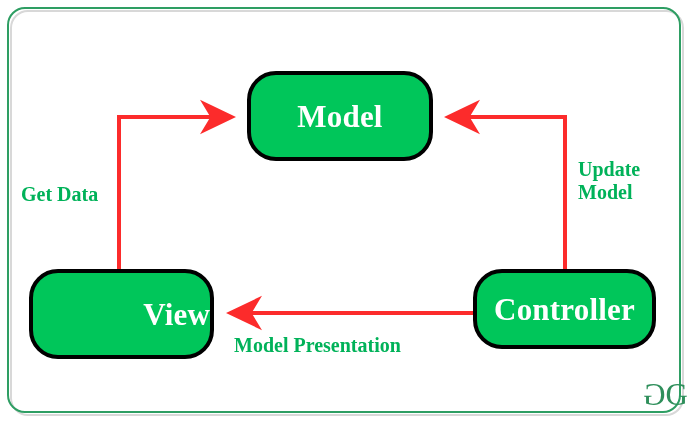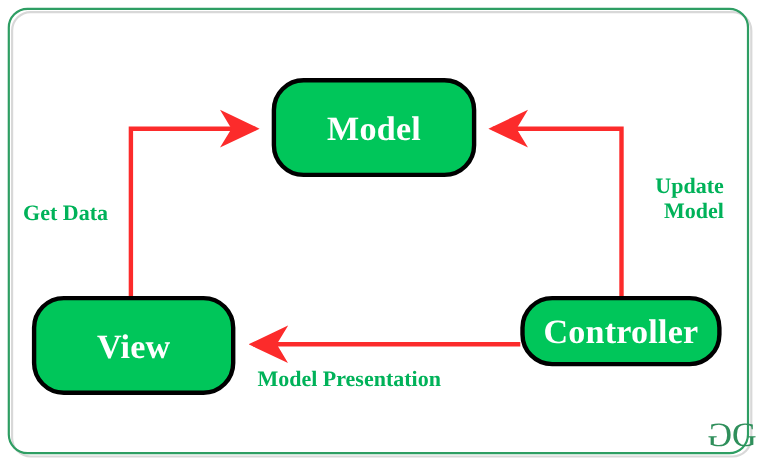--- a/index.html
+++ b/index.html
@@ -76,26 +76,27 @@
     left: 247px;
     top: 71px;
     width: 186px;
     height: 90px;
   }
   #node-view {
     left: 29px;
     top: 269px;
     width: 185px;
     height: 90px;
+    justify-content: flex-end;
   }
   #node-controller {
     left: 473px;
     top: 269px;
     width: 183px;
-    height: 64px;
+    height: 80px;
   }
   
   .edge-label {
     position: absolute;
     color: #00b259;
     font-family: "Liberation Serif", serif;
     font-weight: bold;
     font-size: 20px;
     line-height: 1.15;
     white-space: nowrap;
@@ -103,21 +104,21 @@
     user-select: none;
   }
   #label-get-data {
     left: 21px;
     top: 183px;
     text-align: right;
   }
   #label-update-data {
     left: 578px;
     top: 158px;
-    text-align: right;
+    text-align: left;
     white-space: normal;
     width: 80px;
   }
   #label-update-presentation {
     left: 234px;
     top: 334px;
     text-align: left;
   }
   
   #gfg-logo {

